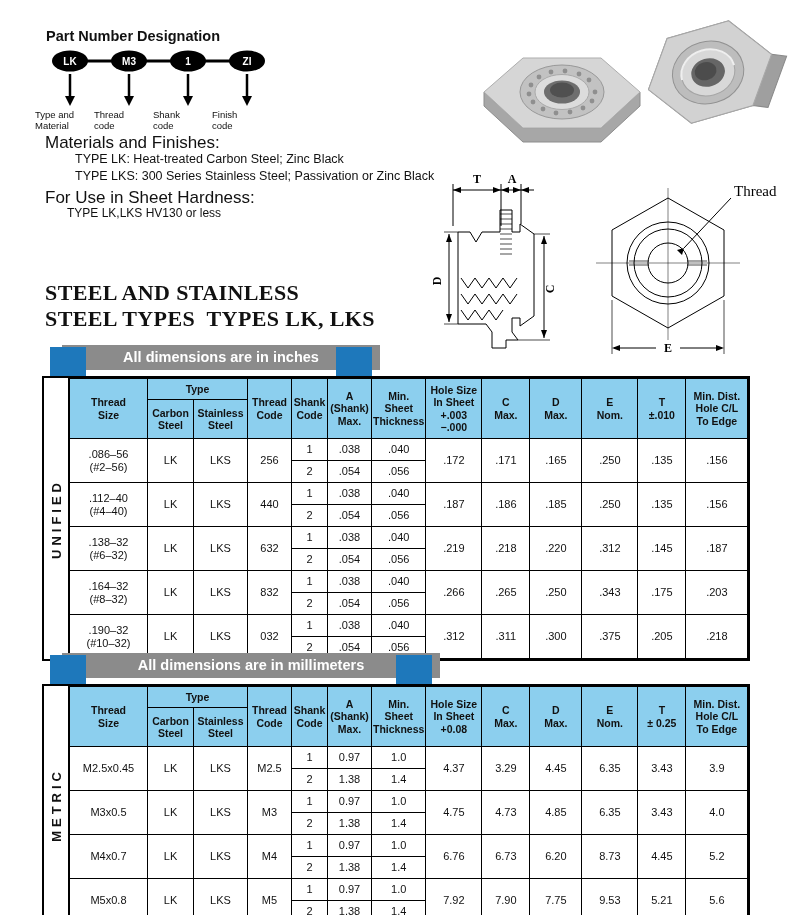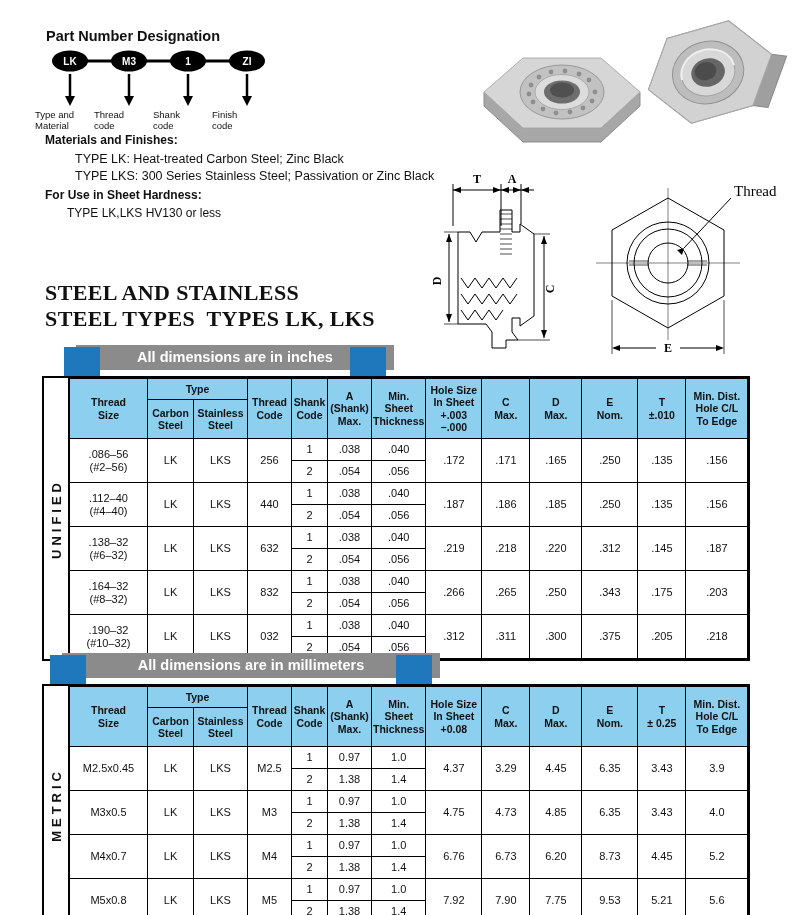--- a/index.html
+++ b/index.html
@@ -3,21 +3,21 @@
 <meta charset="utf-8">
 <style>
   html,body{margin:0;padding:0;background:#fff;}
   body{width:800px;height:915px;position:relative;font-family:"Liberation Sans",sans-serif;color:#111;overflow:hidden;}
   .abs{position:absolute;}
   .pre{white-space:pre-line;}
   .prew{white-space:pre-wrap;}
 
   
   .pn-title{left:46px;top:28px;font-size:14.5px;font-weight:bold;}
-  .sec-title{font-size:12px;font-weight:bold;}
+  .sec-title{font-size:17px;font-weight:normal;}
   .sec-line{font-size:12.5px;}
   .pn-label{font-size:9.5px;line-height:1.15;text-align:left;width:70px;}
 
   
   .main-title{left:45px;top:280px;font-family:"Liberation Serif",serif;font-size:22px;font-weight:bold;line-height:1.2;letter-spacing:0.4px;}
 
   
   .banner{height:32px;}
   .banner-bar{position:absolute;top:0;height:25px;background:#8b8b8b;color:#fff;font-weight:bold;font-size:14.5px;line-height:25px;text-align:center;}
   .banner-sq{position:absolute;top:2px;width:36px;height:30px;background:#1e78bb;}
@@ -197,21 +197,21 @@
   <text x="84" y="15" text-anchor="middle" class="dimtxt">A</text>
   <text transform="translate(13,113) rotate(-90)" text-anchor="middle" class="dimtxt">D</text>
   <text transform="translate(126,121) rotate(-90)" text-anchor="middle" class="dimtxt">C</text>
   <text x="240" y="184" text-anchor="middle" class="dimtxt">E</text>
   <text x="306" y="28" text-anchor="start" class="thrtxt">Thread</text>
 </svg>
 
 <div class="abs main-title prew">STEEL AND STAINLESS
 STEEL TYPES  TYPES LK, LKS</div>
 
-<div class="abs banner" style="left:64px;top:345px;width:330px">
+<div class="abs banner" style="left:50px;top:345px;width:330px">
   <div class="banner-bar" style="left:12px;width:318px"><span>All dimensions are in inches</span></div>
   <div class="banner-sq" style="left:0"></div>
   <div class="banner-sq" style="left:286px"></div>
 </div>
 
 <div class="abs tblwrap" style="left:42px;top:376px">
   <div class="side">
       <span>UNIFIED</span>
     </div>
   <table>

